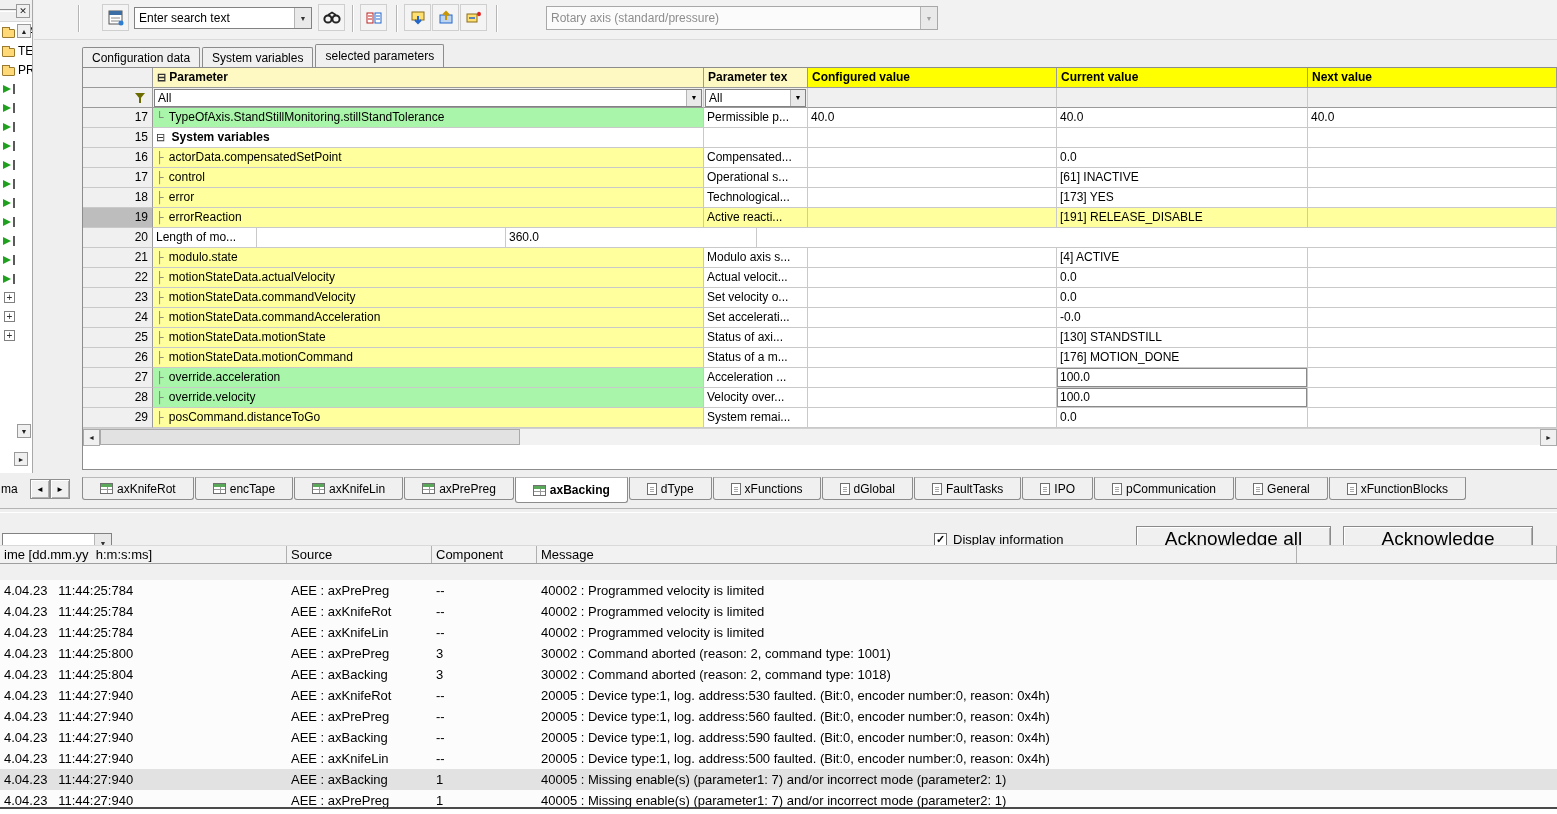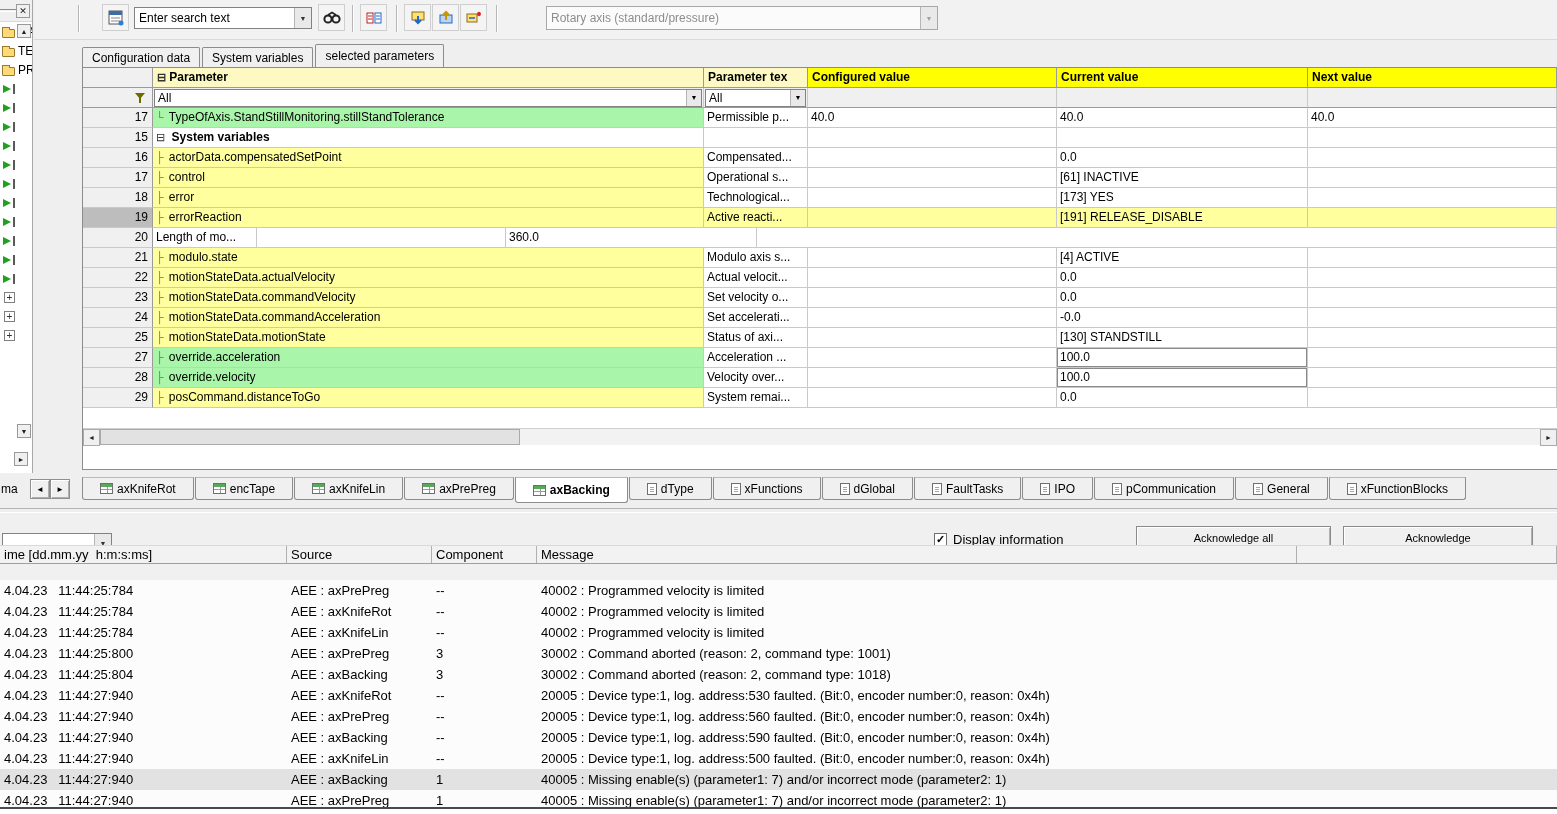--- a/index.html
+++ b/index.html
@@ -78,21 +78,21 @@
   .tab-nav .nav-label { position:absolute; left:1px; top:3px; width:26px; overflow:hidden; white-space:nowrap; }
   .nav-btn { position:absolute; top:0; width:20px; height:20px; background:#f0f0f0; border:1px solid #8f8f8f; box-shadow:inset 1px 1px 0 #fff, inset -1px -1px 0 #b0b0b0; font-size:8px; display:flex; align-items:center; justify-content:center; }
 
   .splitter { position:absolute; left:0; top:508px; right:0; height:5px; border-top:1px solid #b4b4b4; border-bottom:1px solid #ffffff; background:#efefef; }
 
   
   .alarm { position:absolute; left:0; top:513px; right:0; bottom:0; background:#f0f0f0; font-size:13px; }
   .alarm-combo { left:2px; top:20px; width:110px; height:21px; }
   .cb-group { position:absolute; left:934px; top:19px; display:flex; align-items:center; gap:6px; }
   .cb { width:13px; height:13px; background:#fff; border:1px solid #6f6f6f; display:flex; align-items:center; justify-content:center; font-size:11px; font-weight:bold; line-height:11px; }
-  .btn { position:absolute; top:13px; height:25px; background:#f0f0f0; border:1px solid #8a8a8a; box-shadow:inset 1px 1px 0 #ffffff, inset -1px -1px 0 #b0b0b0; text-align:center; line-height:23px; font-size:11px; }
+  .btn { position:absolute; top:13px; height:25px; background:#f0f0f0; border:1px solid #8a8a8a; box-shadow:inset 1px 1px 0 #ffffff, inset -1px -1px 0 #b0b0b0; text-align:center; line-height:23px; font-size:19px; }
   .ahead { position:absolute; left:0; top:32px; right:0; height:19px; display:flex; background:#f2f2f2; border-top:1px solid #d9d9d9; border-bottom:1px solid #9f9f9f; }
   .ahc { border-right:1px solid #b0b0b0; padding-left:4px; line-height:18px; white-space:pre; overflow:hidden; }
   .a-time { width:287px; } .a-src { width:145px; } .a-cmp { width:105px; } .a-msg { width:760px; } .a-extra { flex:1; }
   .arows { position:absolute; left:0; top:67px; right:0; height:227px; background:#fcfcfc; overflow:hidden; }
   .arow { display:flex; height:21px; line-height:21px; }
   .arow.hl { background:#e2e2e2; }
   .ac { padding-left:4px; white-space:pre; overflow:hidden; }
   .arow .a-msg { flex:1; }
   .alarm-endline { position:absolute; left:0; top:294px; right:0; height:2px; background:#4a4a4a; }
   .alarm-bottom { position:absolute; left:0; top:296px; right:0; bottom:0; background:#ffffff; }
@@ -380,20 +380,28 @@
         </div>
         <div class="pgrow">
           <div class="pgc c-num">25</div>
           <div class="pgc c-par bg-yellow"><span class="tree-glyph">├ </span><span>motionStateData.motionState</span></div>
           <div class="pgc c-txt">Status of axi...</div>
           <div class="pgc c-cfg"></div>
           <div class="pgc c-cur">[130] STANDSTILL</div>
           <div class="pgc c-nxt"></div>
         </div>
         <div class="pgrow">
+          <div class="pgc c-num">26</div>
+          <div class="pgc c-par bg-yellow"><span class="tree-glyph">├ </span><span>motionStateData.motionCommand</span></div>
+          <div class="pgc c-txt">Status of a m...</div>
+          <div class="pgc c-cfg"></div>
+          <div class="pgc c-cur">[176] MOTION_DONE</div>
+          <div class="pgc c-nxt"></div>
+        </div>
+        <div class="pgrow">
           <div class="pgc c-num">27</div>
           <div class="pgc c-par bg-green"><span class="tree-glyph">├ </span><span>override.acceleration</span></div>
           <div class="pgc c-txt">Acceleration ...</div>
           <div class="pgc c-cfg"></div>
           <div class="pgc c-cur editable">100.0</div>
           <div class="pgc c-nxt"></div>
         </div>
         <div class="pgrow">
           <div class="pgc c-num">28</div>
           <div class="pgc c-par bg-green"><span class="tree-glyph">├ </span><span>override.velocity</span></div>

